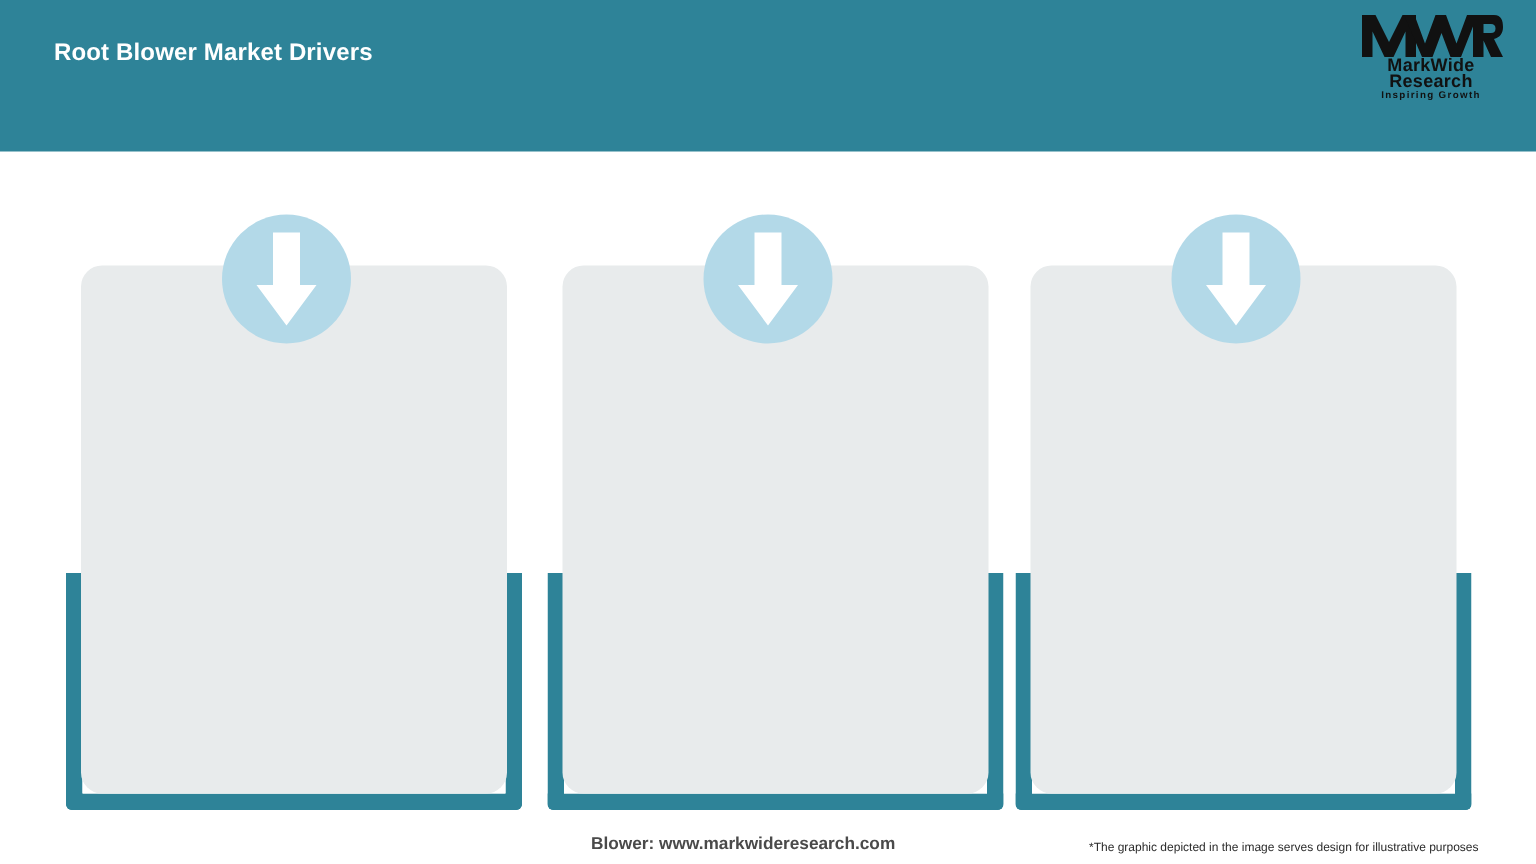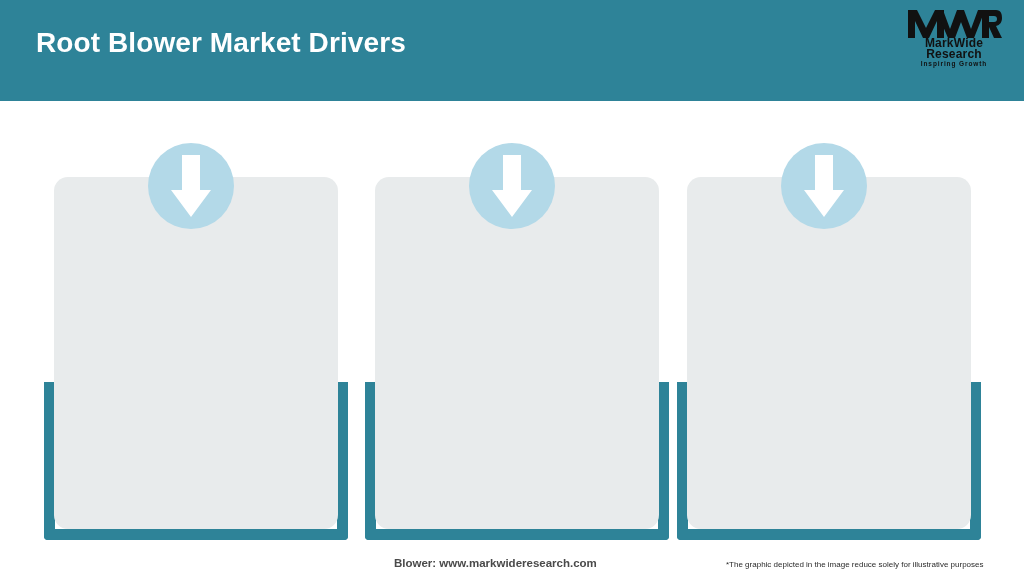--- a/index.html
+++ b/index.html
@@ -21,21 +21,21 @@
     position: absolute;
     left: 0; top: 0;
     width: 1024px;
     height: 101px;
     background: #2e8398;
   }
   .header-title {
     position: absolute;
     left: 36px;
     top: 27px;
-    font-size: 28px;
+    font-size: 16px;
     font-weight: bold;
     color: #ffffff;
     letter-spacing: 0.1px;
   }
 
   
   .logo {
     position: absolute;
     right: 14px;
     top: 9px;
@@ -219,13 +219,13 @@
         <polygon fill="#ffffff" points="34,12 52,12 52,47 63,47 43,74 23,47 34,47"></polygon>
       </svg>
     </div>
     <div class="card-title">Regulatory Compliance</div>
     <div class="card-body">Stricter environmental regulations are encouraging industries to adopt Root Blowers that meet emission standards and improve operational sustainability.</div>
   </div>
 
 </div>
 
 <div class="footer-source">Blower: www.markwideresearch.com</div>
-<div class="footer-note">*The graphic depicted in the image reduce solely for illustrative purposes</div>
+<div class="footer-note">*The graphic depicted in the image serves design for illustrative purposes</div>
 
 </body></html>

